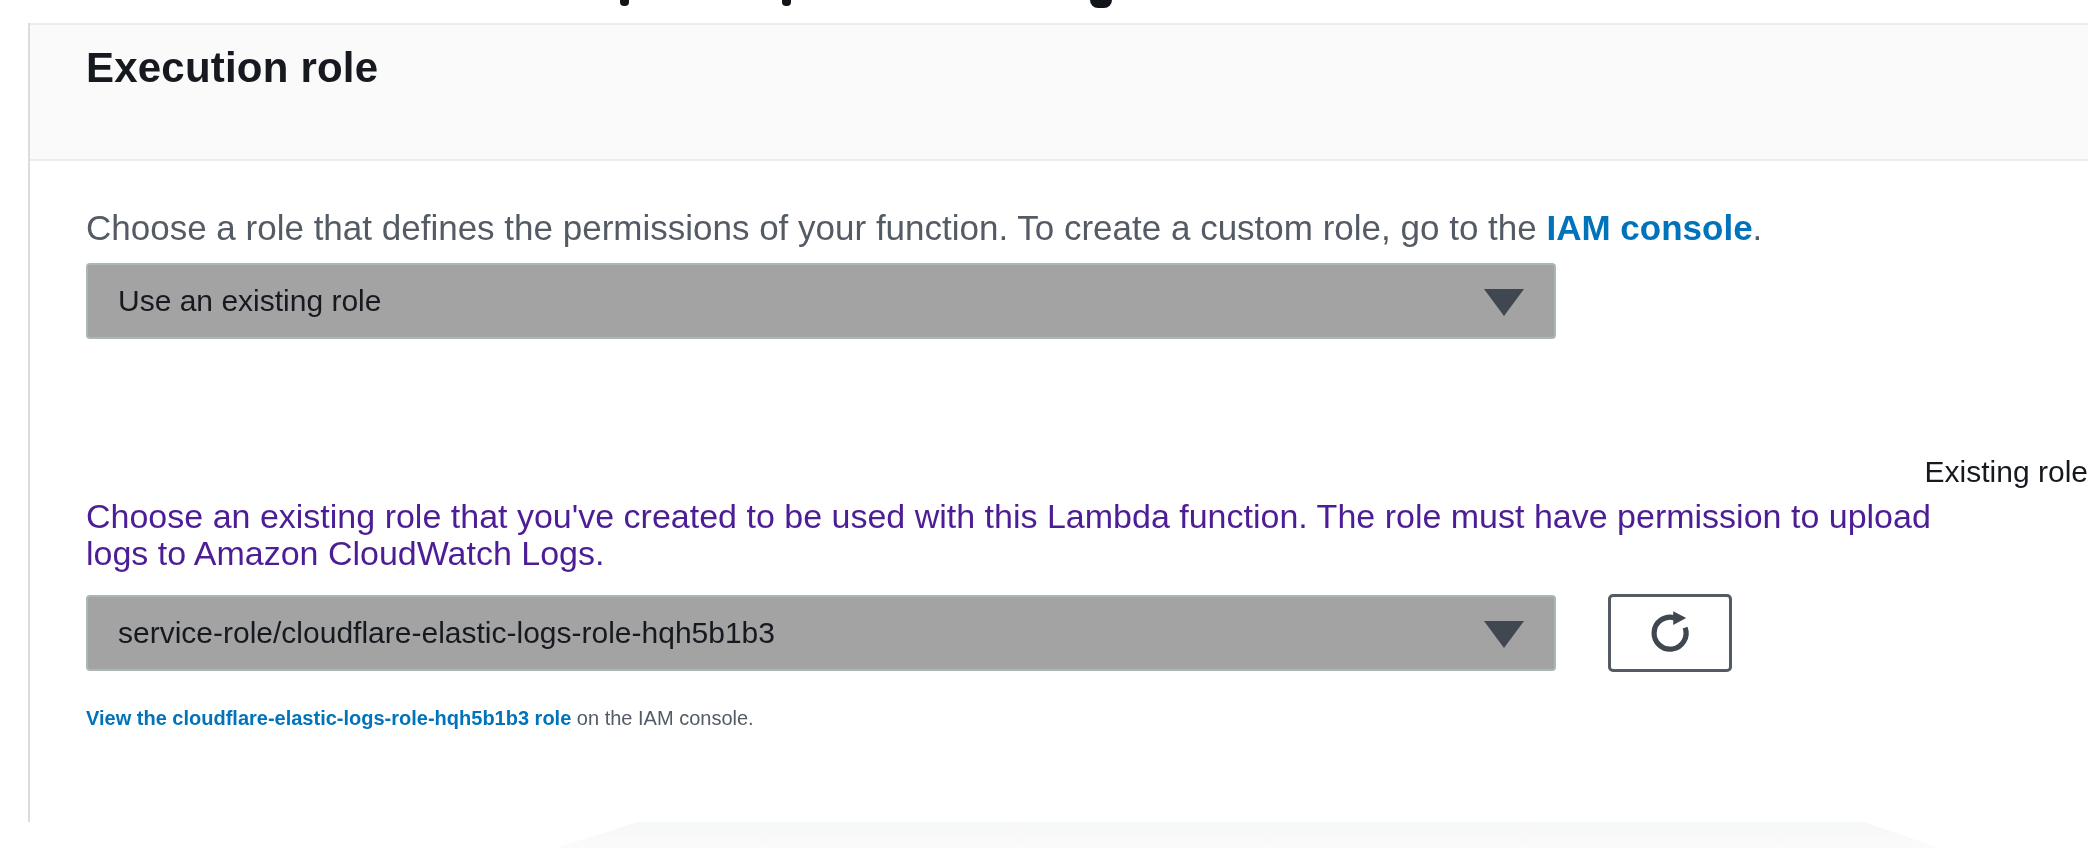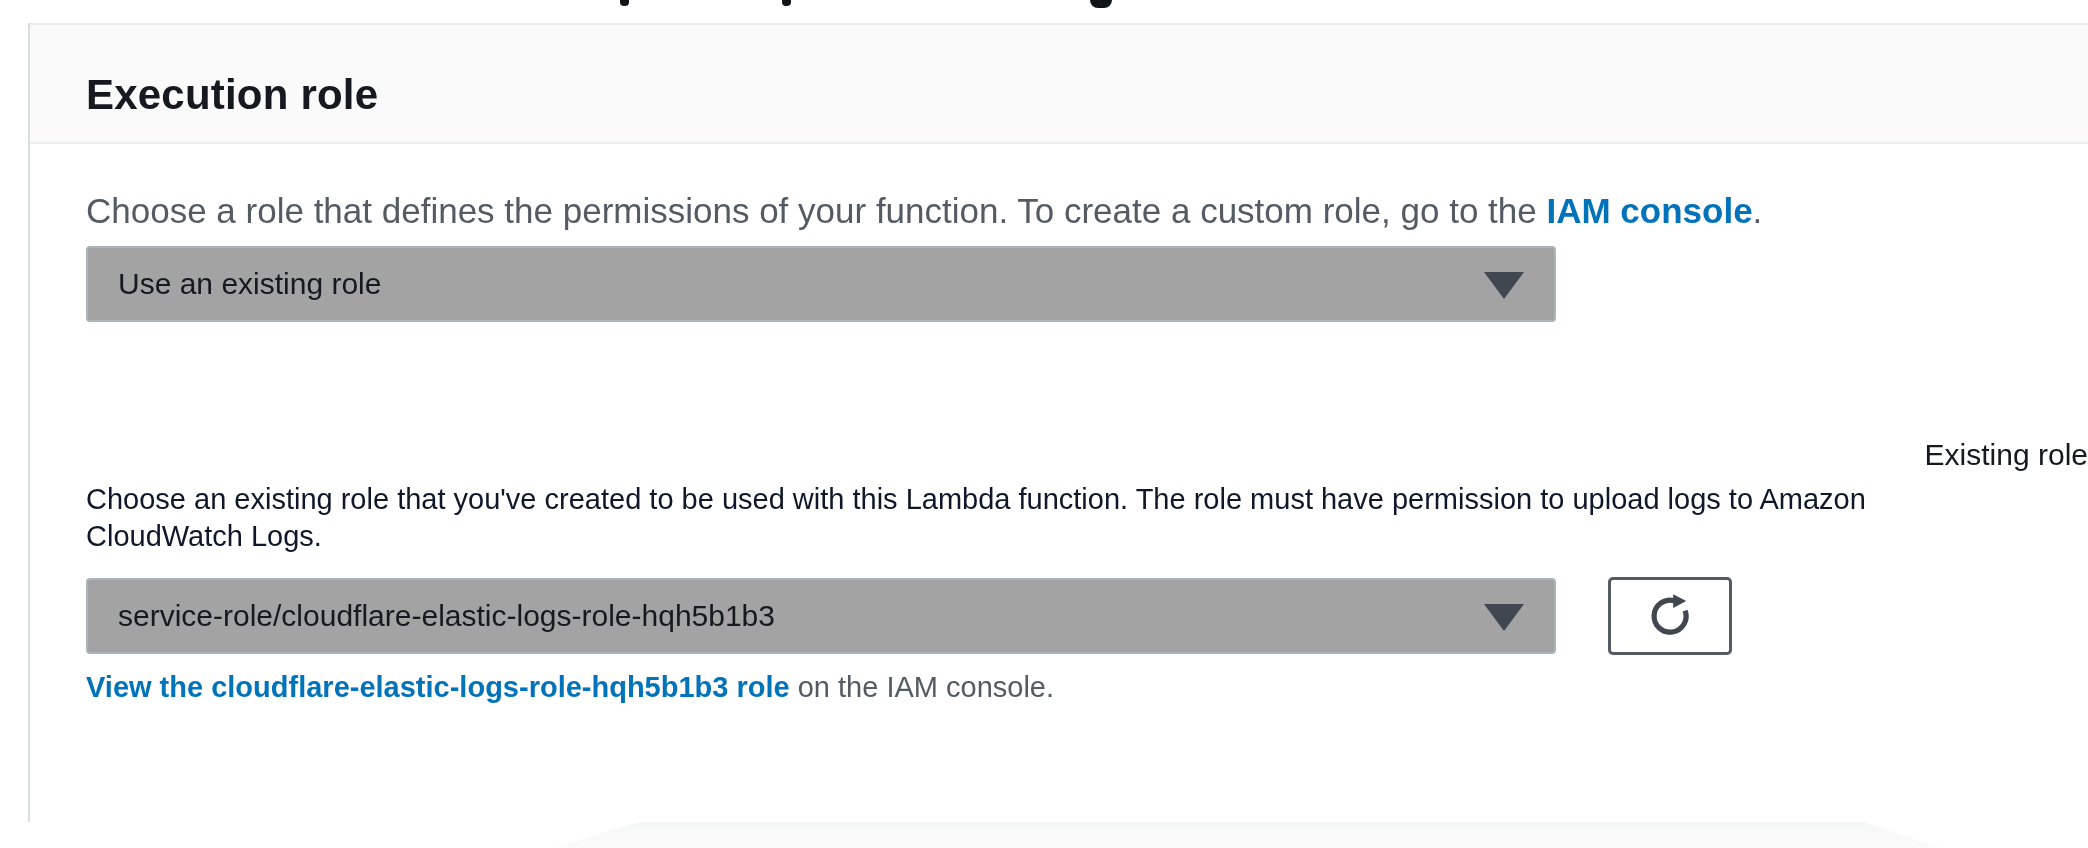--- a/index.html
+++ b/index.html
@@ -11,23 +11,23 @@
   .remnant.r1 { left:620px; width:9px;  height:6px; border-radius:0 0 4px 4px; }
   .remnant.r2 { left:782px; width:9px;  height:6px; border-radius:0 0 4px 4px; }
   .remnant.r3 { left:1090px; width:22px; height:8px; border-radius:0 0 11px 11px; }
 
   .panel {
     position:absolute; left:28px; top:23px; width:2060px; height:799px;
     border-left:2px solid #d8dee0;
     background:#ffffff;
   }
   .panel-header {
-    height:121px; background:#fafafa;
+    height:138px; background:#fafafa;
     border-top:2px solid #eaeded; border-bottom:2px solid #eaeded;
-    padding:45px 0 0 56px;
+    padding:18px 0 0 56px;
   }
   .panel-title {
     font-size:42px; font-weight:bold; color:#16191f; line-height:50px;
     letter-spacing:0.2px;
   }
   .panel-body { padding:0 0 0 56px; }
 
   .intro { margin-top:50px; font-size:35px; line-height:34px; color:#545b64; }
   .link { color:#0073bb; font-weight:bold; cursor:pointer; text-decoration:none; }
 
@@ -40,31 +40,31 @@
   .select-box.first { margin-top:18px; }
   .caret {
     position:absolute; right:30px; top:50%; margin-top:-12px;
     width:0; height:0;
     border-left:20px solid transparent; border-right:20px solid transparent;
     border-top:27px solid #414750;
   }
 
   .field-label { margin-top:115px; font-size:30px; line-height:36px; color:#16191f;text-align:right; }
   .field-desc  { margin-top:8px; width:1910px;
-    font-size:29px; line-height:37px; color:#0f172a; }
+    font-size:34px; line-height:37px; color:#4c1d95; }
 
   .role-row { margin-top:22px; display:flex; align-items:center; }
   .refresh-btn {
     margin-left:52px; width:124px; height:78px; background:#ffffff;
     border:3px solid #545b64; border-radius:5px;
     display:flex; align-items:center; justify-content:center; cursor:pointer;
   }
   .refresh-btn svg { width:48px; height:48px; }
 
-  .view-role-line { margin-top:14px; font-size:29px; line-height:36px; color:#545b64; }
+  .view-role-line { margin-top:28px; font-size:20px; line-height:36px; color:#545b64; }
 
   .next-section-edge {
     position:absolute; left:555px; top:822px; width:1385px; height:26px;
     background:linear-gradient(180deg,#f6f7f7 0%,#fbfbfb 100%);
     clip-path:polygon(0% 100%, 6% 0%, 94.5% 0%, 100% 100%);
   }
 </style>
 </head>
 <body>
 

